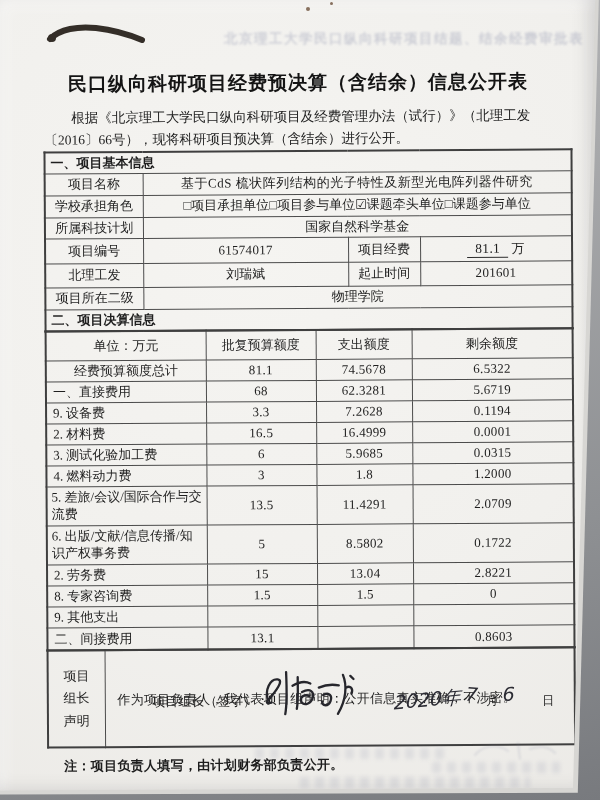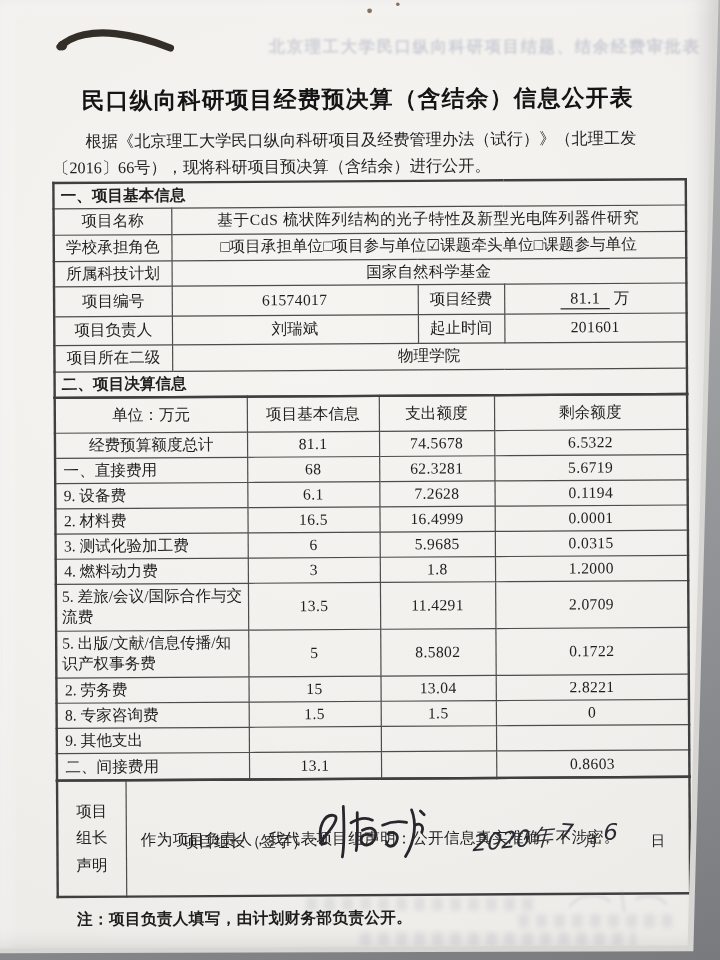--- a/index.html
+++ b/index.html
@@ -108,21 +108,21 @@
           <td>所属科技计划</td>
           <td colspan="3">国家自然科学基金</td>
         </tr>
         <tr style="height:25px">
           <td>项目编号</td>
           <td class="num">61574017</td>
           <td>项目经费</td>
           <td><span class="u-val num">81.1</span> <span>万</span></td>
         </tr>
         <tr style="height:24px">
-          <td>项目负责人</td>
+          <td>北理工发</td>
           <td>刘瑞斌</td>
           <td>起止时间</td>
           <td class="num">201601</td>
         </tr>
         <tr style="height:22px">
           <td>项目所在二级</td>
           <td colspan="3">物理学院</td>
         </tr>
         <tr style="height:20px">
           <td colspan="4" class="sec">二、项目决算信息</td>
@@ -133,39 +133,39 @@
       <table class="tbl">
         <colgroup>
             <col style="width:160px">
             <col style="width:110px">
             <col style="width:96px">
             <col style="width:161px">
           </colgroup>
         <tbody>
             <tr style="height:30px">
           <th>单位：万元</th>
-          <th>项目基本信息</th>
+          <th>批复预算额度</th>
           <th>支出额度</th>
           <th>剩余额度</th>
         </tr>
         <tr style="height:20px">
           <td>经费预算额度总计</td>
           <td class="num">81.1</td>
           <td class="num">74.5678</td>
           <td class="num">6.5322</td>
         </tr>
         <tr style="height:20px">
           <td class="lft">一、直接费用</td>
           <td class="num">68</td>
           <td class="num">62.3281</td>
           <td class="num">5.6719</td>
         </tr>
         <tr style="height:20px">
           <td class="lft">9. 设备费</td>
-          <td class="num">6.1</td>
+          <td class="num">3.3</td>
           <td class="num">7.2628</td>
           <td class="num">0.1194</td>
         </tr>
         <tr style="height:20px">
           <td class="lft">2. 材料费</td>
           <td class="num">16.5</td>
           <td class="num">16.4999</td>
           <td class="num">0.0001</td>
         </tr>
         <tr style="height:20px">
@@ -180,21 +180,21 @@
           <td class="num">1.8</td>
           <td class="num">1.2000</td>
         </tr>
         <tr style="height:36px">
           <td class="lft wrap2">5. 差旅/会议/国际合作与交流费</td>
           <td class="num">13.5</td>
           <td class="num">11.4291</td>
           <td class="num">2.0709</td>
         </tr>
         <tr style="height:36px">
-          <td class="lft wrap2">5. 出版/文献/信息传播/知识产权事务费</td>
+          <td class="lft wrap2">6. 出版/文献/信息传播/知识产权事务费</td>
           <td class="num">5</td>
           <td class="num">8.5802</td>
           <td class="num">0.1722</td>
         </tr>
         <tr style="height:20px">
           <td class="lft">2. 劳务费</td>
           <td class="num">15</td>
           <td class="num">13.04</td>
           <td class="num">2.8221</td>
         </tr>

